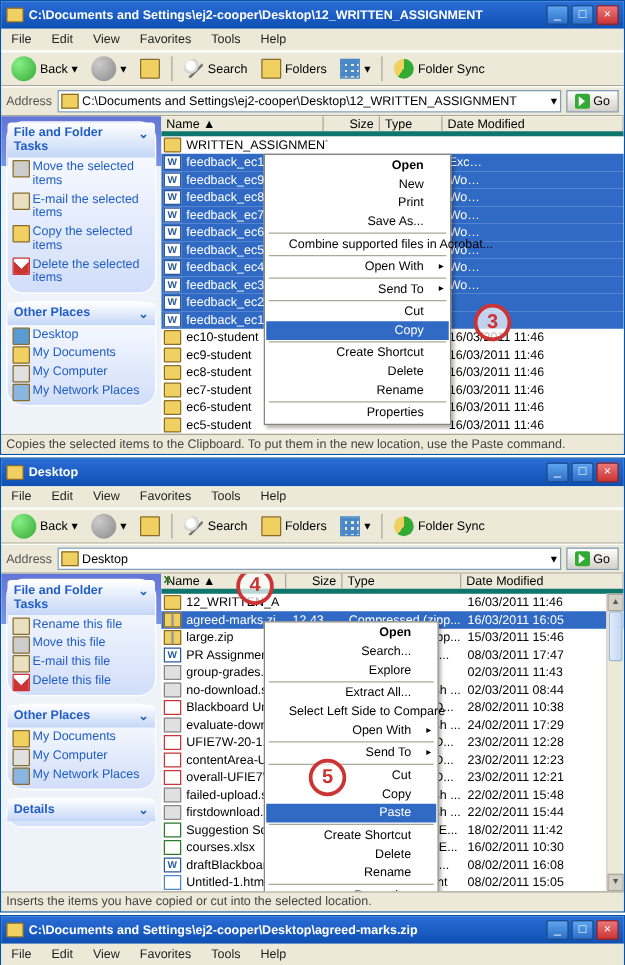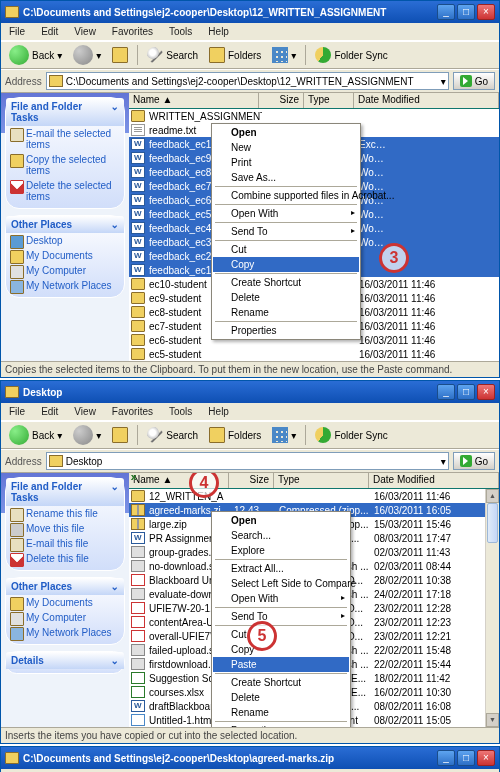--- a/index.html
+++ b/index.html
@@ -41,42 +41,42 @@
 .sidepanel .item.move::before{background:#ccc;}
 .sidepanel .item.copy::before{background:#f0d060;}
 .sidepanel .item.email::before{background:#e8e0c0;}
 .sidepanel .item.del::before{background:linear-gradient(45deg,#c33 40%,transparent 42%),linear-gradient(-45deg,#c33 40%,transparent 42%),#fff;border-color:#c33;}
 .sidepanel .item.desktop::before{background:#5a9bd5;}
 .sidepanel .item.mydocs::before{background:#f0d060;}
 .sidepanel .item.mycomp::before{background:#e0e0e0;}
 .sidepanel .item.netplaces::before{background:#8ab5e0;}
 .sidepanel .item.rename::before{background:#e8e0c0;}
 .filelist{flex:1;overflow:hidden;position:relative;}
-.listhead{display:flex;background:#ece9d8;border-bottom:1px solid #0f766e;height:16px;}
+.listhead{display:flex;background:#ece9d8;border-bottom:4px solid #0f766e;height:16px;}
 .listhead .col{border-right:1px solid #aca899;padding:1px 4px;font-size:10px;white-space:nowrap;overflow:hidden;}
 .listbody{}
 .row{display:flex;align-items:center;height:14px;padding:0 2px;}
 .row.sel{background:#316ac5;color:#fff;}
 .row .fico{width:14px;height:12px;margin-right:2px;flex-shrink:0;}
 .fico.folder{background:#f0d060;border:1px solid #8a6d2b;border-radius:1px;}
 .fico.txt{background:#fff;border:1px solid #999;position:relative;}
 .fico.txt::after{content:"";position:absolute;left:2px;top:2px;right:2px;height:1px;background:#999;box-shadow:0 2px 0 #999,0 4px 0 #999;}
 .fico.doc{background:#fff;border:1px solid #2a5a9b;position:relative;}
 .fico.doc::after{content:"W";position:absolute;left:2px;top:0;font-size:8px;color:#2a5a9b;font-weight:bold;line-height:10px;}
 .fico.xls{background:#fff;border:1px solid #2a7a2a;}
 .fico.xls::after{content:"X";position:absolute;left:2px;top:0;font-size:8px;color:#2a7a2a;font-weight:bold;line-height:10px;}
 .fico.zip{background:#f0d060;border:1px solid #8a6d2b;position:relative;}
 .fico.zip::after{content:"";position:absolute;left:5px;top:0;width:2px;height:100%;background:#999;}
 .fico.gif,.fico.swf{background:#e0e0e0;border:1px solid #888;}
 .fico.pdf{background:#fff;border:1px solid #c33;}
 .fico.htm{background:#fff;border:1px solid #4a88c7;}
 .cell{overflow:hidden;white-space:nowrap;font-size:10px;padding-left:2px;}
 .statusbar{background:#ece9d8;border-top:1px solid #aca899;padding:2px 4px;font-size:10px;color:#444;height:16px;}
 .ctxmenu{position:absolute;background:#fff;border:1px solid #8a867a;box-shadow:2px 2px 3px rgba(0,0,0,.3);z-index:10;padding:1px;}
-.ctxmenu .mi{padding:2px 20px 2px 18px;font-size:10px;white-space:nowrap;position:relative;}
+.ctxmenu .mi{padding:2px 20px 2px 18px;font-size:10px;white-space:nowrap;position:relative;text-align:right;}
 .ctxmenu .mi.bold{font-weight:bold;}
 .ctxmenu .mi.sel{background:#316ac5;color:#fff;}
 .ctxmenu .mi.sub::after{content:"▸";position:absolute;right:4px;top:2px;font-size:8px;}
 .ctxmenu hr{border:none;border-top:1px solid #aca899;margin:1px 2px;}
 .callout{position:absolute;width:30px;height:30px;border:3px solid #c33;border-radius:50%;display:flex;align-items:center;justify-content:center;font-size:16px;font-weight:bold;color:#c33;background:rgba(255,255,255,.7);z-index:20;}
 .scrollv{position:absolute;right:0;top:16px;bottom:0;width:14px;background:#ece9d8;border-left:1px solid #d4d0c8;}
 .scrollv .thumb{position:absolute;left:1px;right:1px;top:14px;height:40px;background:linear-gradient(to right,#e0ebf8,#c4d6f7);border:1px solid #9db8d8;border-radius:2px;}
 .scrollv .arr{position:absolute;left:0;right:0;height:14px;background:#d4d0c8;border:1px solid #aca899;text-align:center;line-height:12px;font-size:7px;color:#555;}
 .scrollv .arr.up{top:0;}
 .scrollv .arr.dn{bottom:0;}
@@ -133,20 +133,21 @@
       </div>
     <div class="gobtn">
         <span class="go-ico"></span>
         <span>Go</span>
       </div>
   </div>
   <div class="content">
     <div class="sidebar">
       <div class="sidepanel">
         <h3>File and Folder Tasks</h3>
+        <div class="item move">Move the selected items</div>
         <div class="item email">E-mail the selected items</div>
         <div class="item copy">Copy the selected items</div>
         <div class="item del">Delete the selected items</div>
       </div>
       <div class="sidepanel">
         <h3>Other Places</h3>
         <div class="item desktop">Desktop</div>
         <div class="item mydocs">My Documents</div>
         <div class="item mycomp">My Computer</div>
         <div class="item netplaces">My Network Places</div>
@@ -156,27 +157,20 @@
       <div class="listhead">
         <div class="col" style="width:130px">Name ▲</div>
         <div class="col" style="width:45px;text-align:right">Size</div>
         <div class="col" style="width:50px">Type</div>
         <div class="col" style="flex:1">Date Modified</div>
       </div>
       <div class="listbody" id="rows1">
           <div class="row">
             <span class="fico folder"></span>
             <span class="cell" style="width:115px">WRITTEN_ASSIGNMENT</span>
-            <span class="cell" style="width:45px"></span>
-            <span class="cell" style="width:50px"></span>
-            <span class="cell" style="width:auto"></span>
-          </div>
-          <div class="row">
-            <span class="fico txt"></span>
-            <span class="cell" style="width:115px">readme.txt</span>
             <span class="cell" style="width:45px"></span>
             <span class="cell" style="width:50px"></span>
             <span class="cell" style="width:auto"></span>
           </div>
           <div class="row sel">
             <span class="fico doc"></span>
             <span class="cell" style="width:115px">feedback_ec10-student.</span>
             <span class="cell" style="width:45px"></span>
             <span class="cell" style="width:50px"></span>
             <span class="cell" style="width:auto">Exc…</span>
@@ -440,21 +434,21 @@
             <span class="cell" style="width:85px">Blackboard Undef</span>
             <span class="cell" style="width:45px"></span>
             <span class="cell" style="width:95px">Adobe Acrobat D...</span>
             <span class="cell" style="width:auto">28/02/2011 10:38</span>
           </div>
           <div class="row">
             <span class="fico swf"></span>
             <span class="cell" style="width:85px">evaluate-downlo</span>
             <span class="cell" style="width:45px"></span>
             <span class="cell" style="width:95px">Shockwave Flash ...</span>
-            <span class="cell" style="width:auto">24/02/2011 17:18</span>
+            <span class="cell" style="width:auto">24/02/2011 17:29</span>
           </div>
           <div class="row">
             <span class="fico pdf"></span>
             <span class="cell" style="width:85px">UFIE7W-20-1.pdf</span>
             <span class="cell" style="width:45px"></span>
             <span class="cell" style="width:95px">Adobe Acrobat D...</span>
             <span class="cell" style="width:auto">23/02/2011 12:28</span>
           </div>
           <div class="row">
             <span class="fico pdf"></span>

